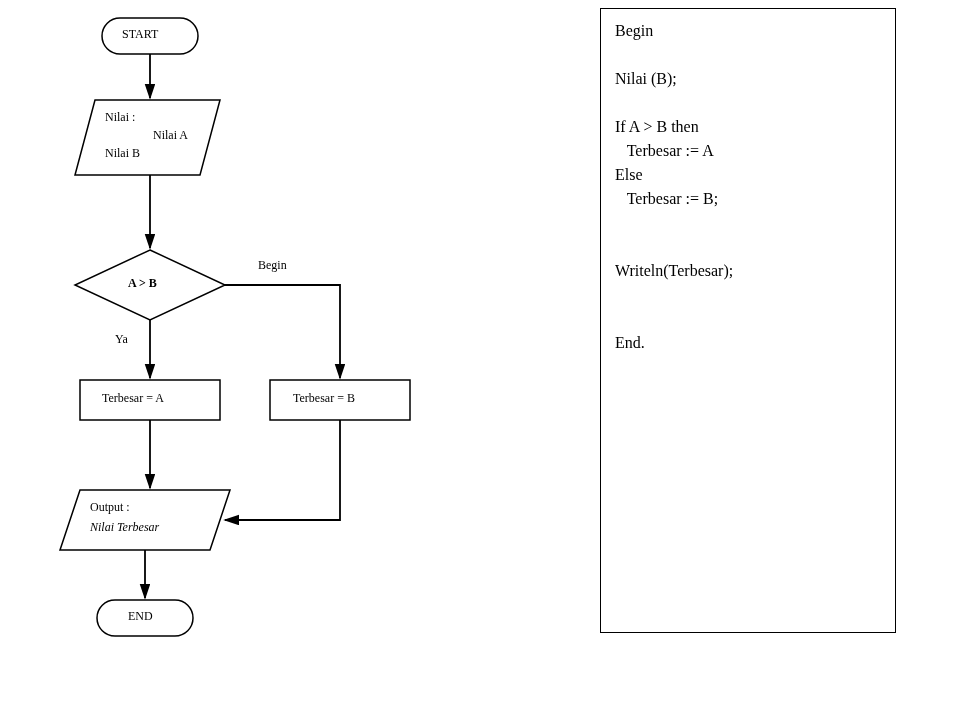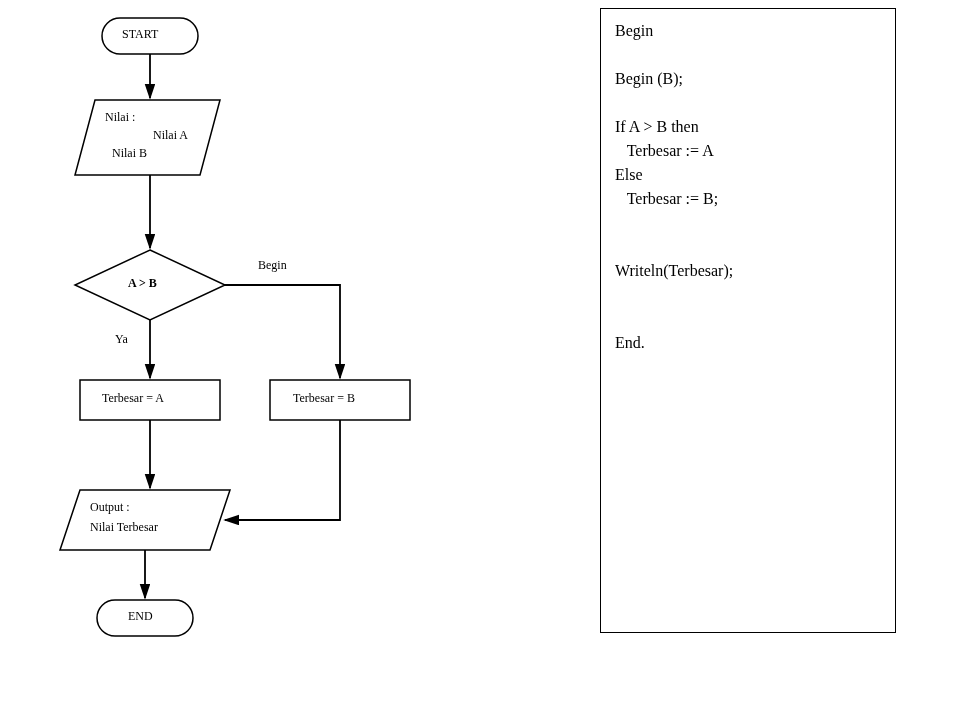--- a/index.html
+++ b/index.html
@@ -76,40 +76,40 @@
 
     <line x1="145" y1="550" x2="145" y2="598" stroke="black" stroke-width="1.8" marker-end="url(#arrow)"></line>
 
     <path d="M115,600 L175,600 A18,18 0 0 1 175,636 L115,636 A18,18 0 0 1 115,600 Z" fill="white" stroke="black" stroke-width="1.5"></path>
   </svg>
 
   <div class="shape-text" style="left:122px; top:27px;">START</div>
 
   <div class="shape-text" style="left:105px; top:110px;">Nilai :</div>
   <div class="shape-text" style="left:105px; top:128px;margin-left:48px;">Nilai A</div>
-  <div class="shape-text" style="left:105px; top:146px;margin-left:7px;">Nilai B</div>
+  <div class="shape-text" style="left:105px; top:146px;">Nilai B</div>
 
   <div class="shape-text" style="left:128px; top:276px;font-weight:bold;">A &gt; B</div>
 
   <div class="shape-text" style="left:115px; top:332px;">Ya</div>
   <div class="shape-text" style="left:258px; top:258px;">Begin</div>
 
   <div class="shape-text" style="left:102px; top:391px;">Terbesar = A</div>
   <div class="shape-text" style="left:293px; top:391px;">Terbesar = B</div>
 
   <div class="shape-text" style="left:90px; top:500px;">Output :</div>
-  <div class="shape-text" style="left:90px; top:520px;">Nilai Terbesar</div>
+  <div class="shape-text" style="left:90px; top:520px;font-style:italic;">Nilai Terbesar</div>
 
   <div class="shape-text" style="left:128px; top:609px;">END</div>
 </div>
 
 <div class="code-box">
   <div class="code-line">Begin</div>
   <div class="code-line">&nbsp;</div>
-  <div class="code-line">Begin (B);</div>
+  <div class="code-line">Nilai (B);</div>
   <div class="code-line">&nbsp;</div>
   <div class="code-line">If A &gt; B then</div>
   <div class="code-line">   Terbesar := A</div>
   <div class="code-line">Else</div>
   <div class="code-line">   Terbesar := B;</div>
   <div class="code-line">&nbsp;</div>
   <div class="code-line">&nbsp;</div>
   <div class="code-line">Writeln(Terbesar);</div>
   <div class="code-line">&nbsp;</div>
   <div class="code-line">&nbsp;</div>

